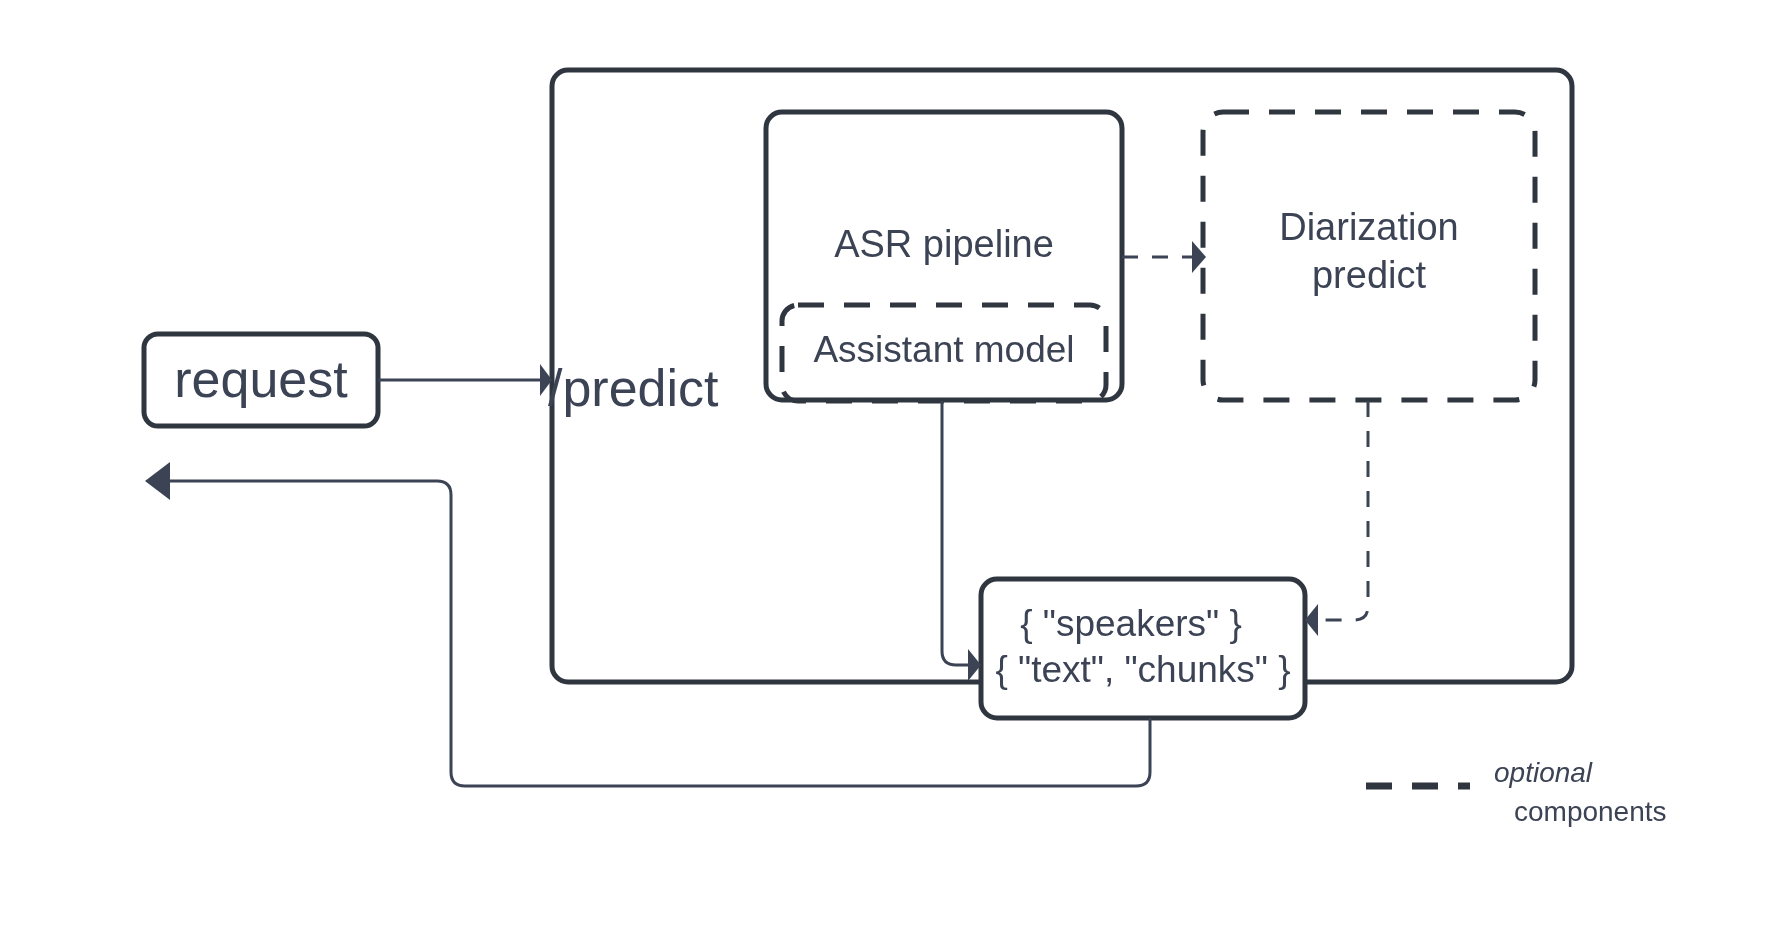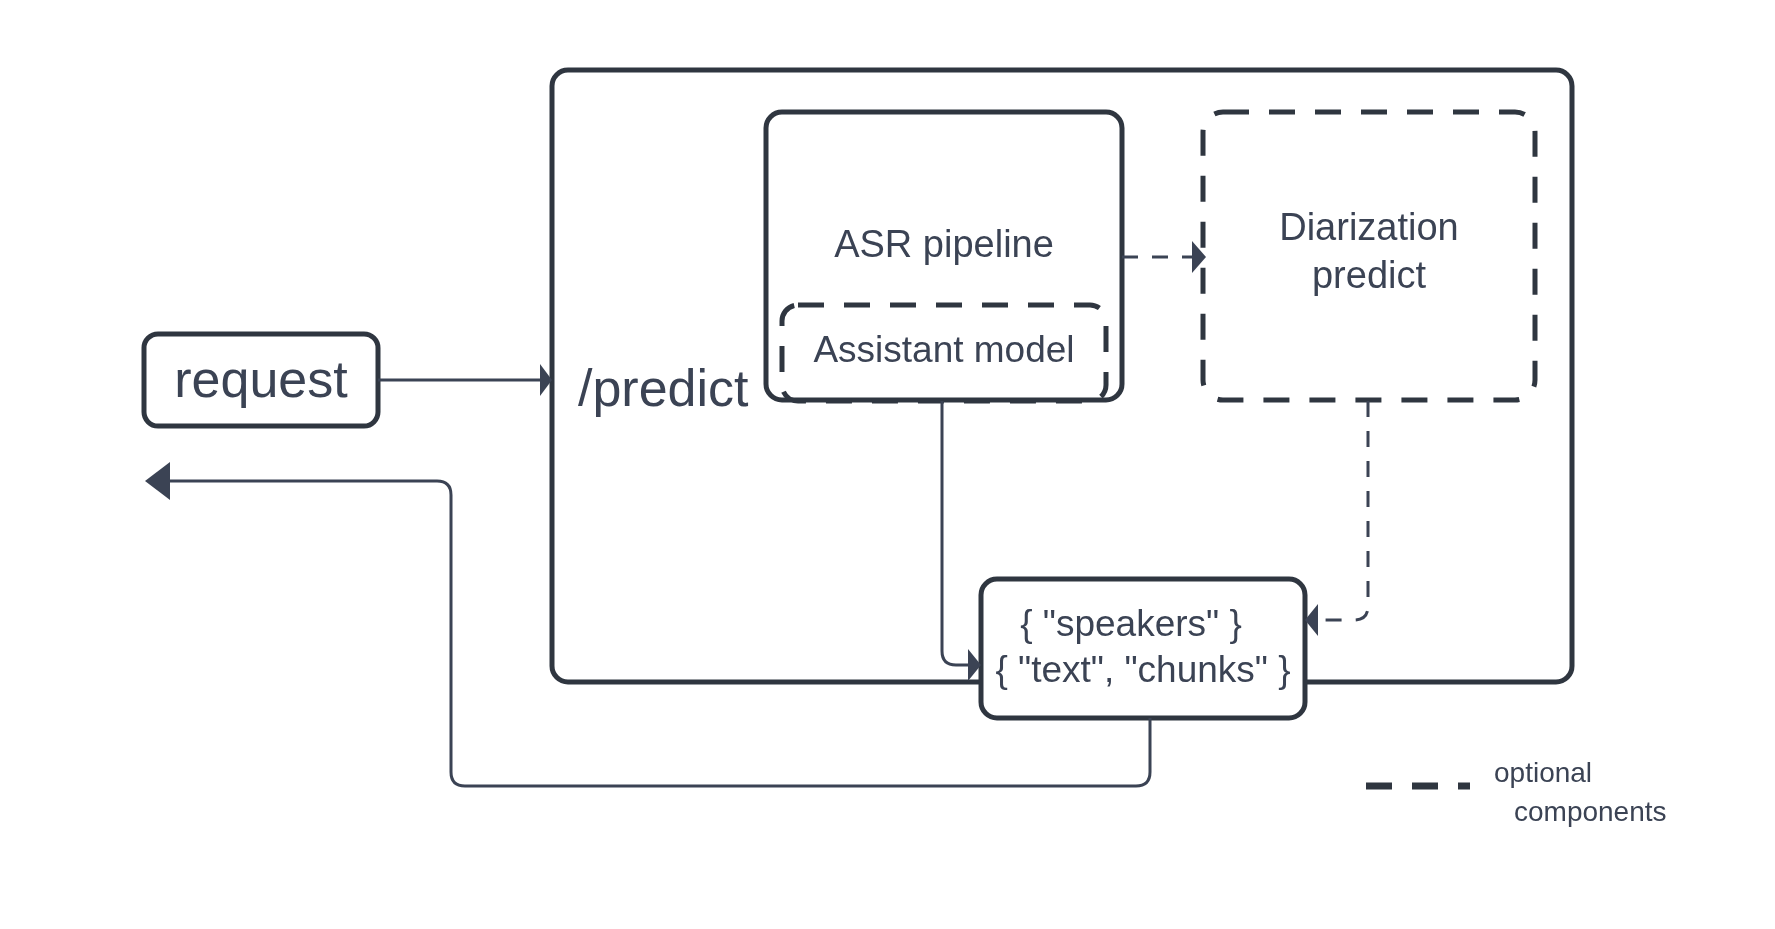--- a/index.html
+++ b/index.html
@@ -122,28 +122,28 @@
       <path d="M 1150 718 L 1150 772 Q 1150 786 1136 786 L 465 786 Q 451 786 451 772 L 451 495 Q 451 481 437 481 L 170 481" class="edge-solid"></path>
       <polygon points="170,462 145,481 170,500" class="arrow-head"></polygon>
     </g>
 
     <line x1="1366" y1="786" x2="1470" y2="786" class="legend-dash"></line>
 
   </svg>
 
   <div class="label label-xl label-centerbox" style="left:144px; top:334px; width:234px; height:92px;">request</div>
 
-  <div class="label label-xl" style="left:578px; top:358px;">/predict</div>
+  <div class="label label-xl" style="left:548px; top:358px;">/predict</div>
 
   <div class="label label-lg label-centerbox" style="left:766px; top:218px; width:356px; height:52px;">ASR pipeline</div>
 
   <div class="label label-md label-centerbox" style="left:782px; top:328px; width:324px; height:44px;">Assistant model</div>
 
   <div class="label label-lg center" style="left:1203px; top:205px; width:332px;">Diarization</div>
   <div class="label label-lg center" style="left:1203px; top:253px; width:332px;">predict</div>
 
   <div class="label label-md center" style="left:981px; top:602px; width:300px;">{ "speakers" }</div>
   <div class="label label-md center" style="left:981px; top:648px; width:324px;">{ "text", "chunks" }</div>
 
-  <div class="label label-sm" style="left:1494px; top:756px;">optional</div>
+  <div class="label label-sm" style="left:1494px; top:756px;font-style:italic;">optional</div>
   <div class="label label-sm" style="left:1494px; top:795px;margin-left:20px;">components</div>
 
 </div>
 
 </body></html>

